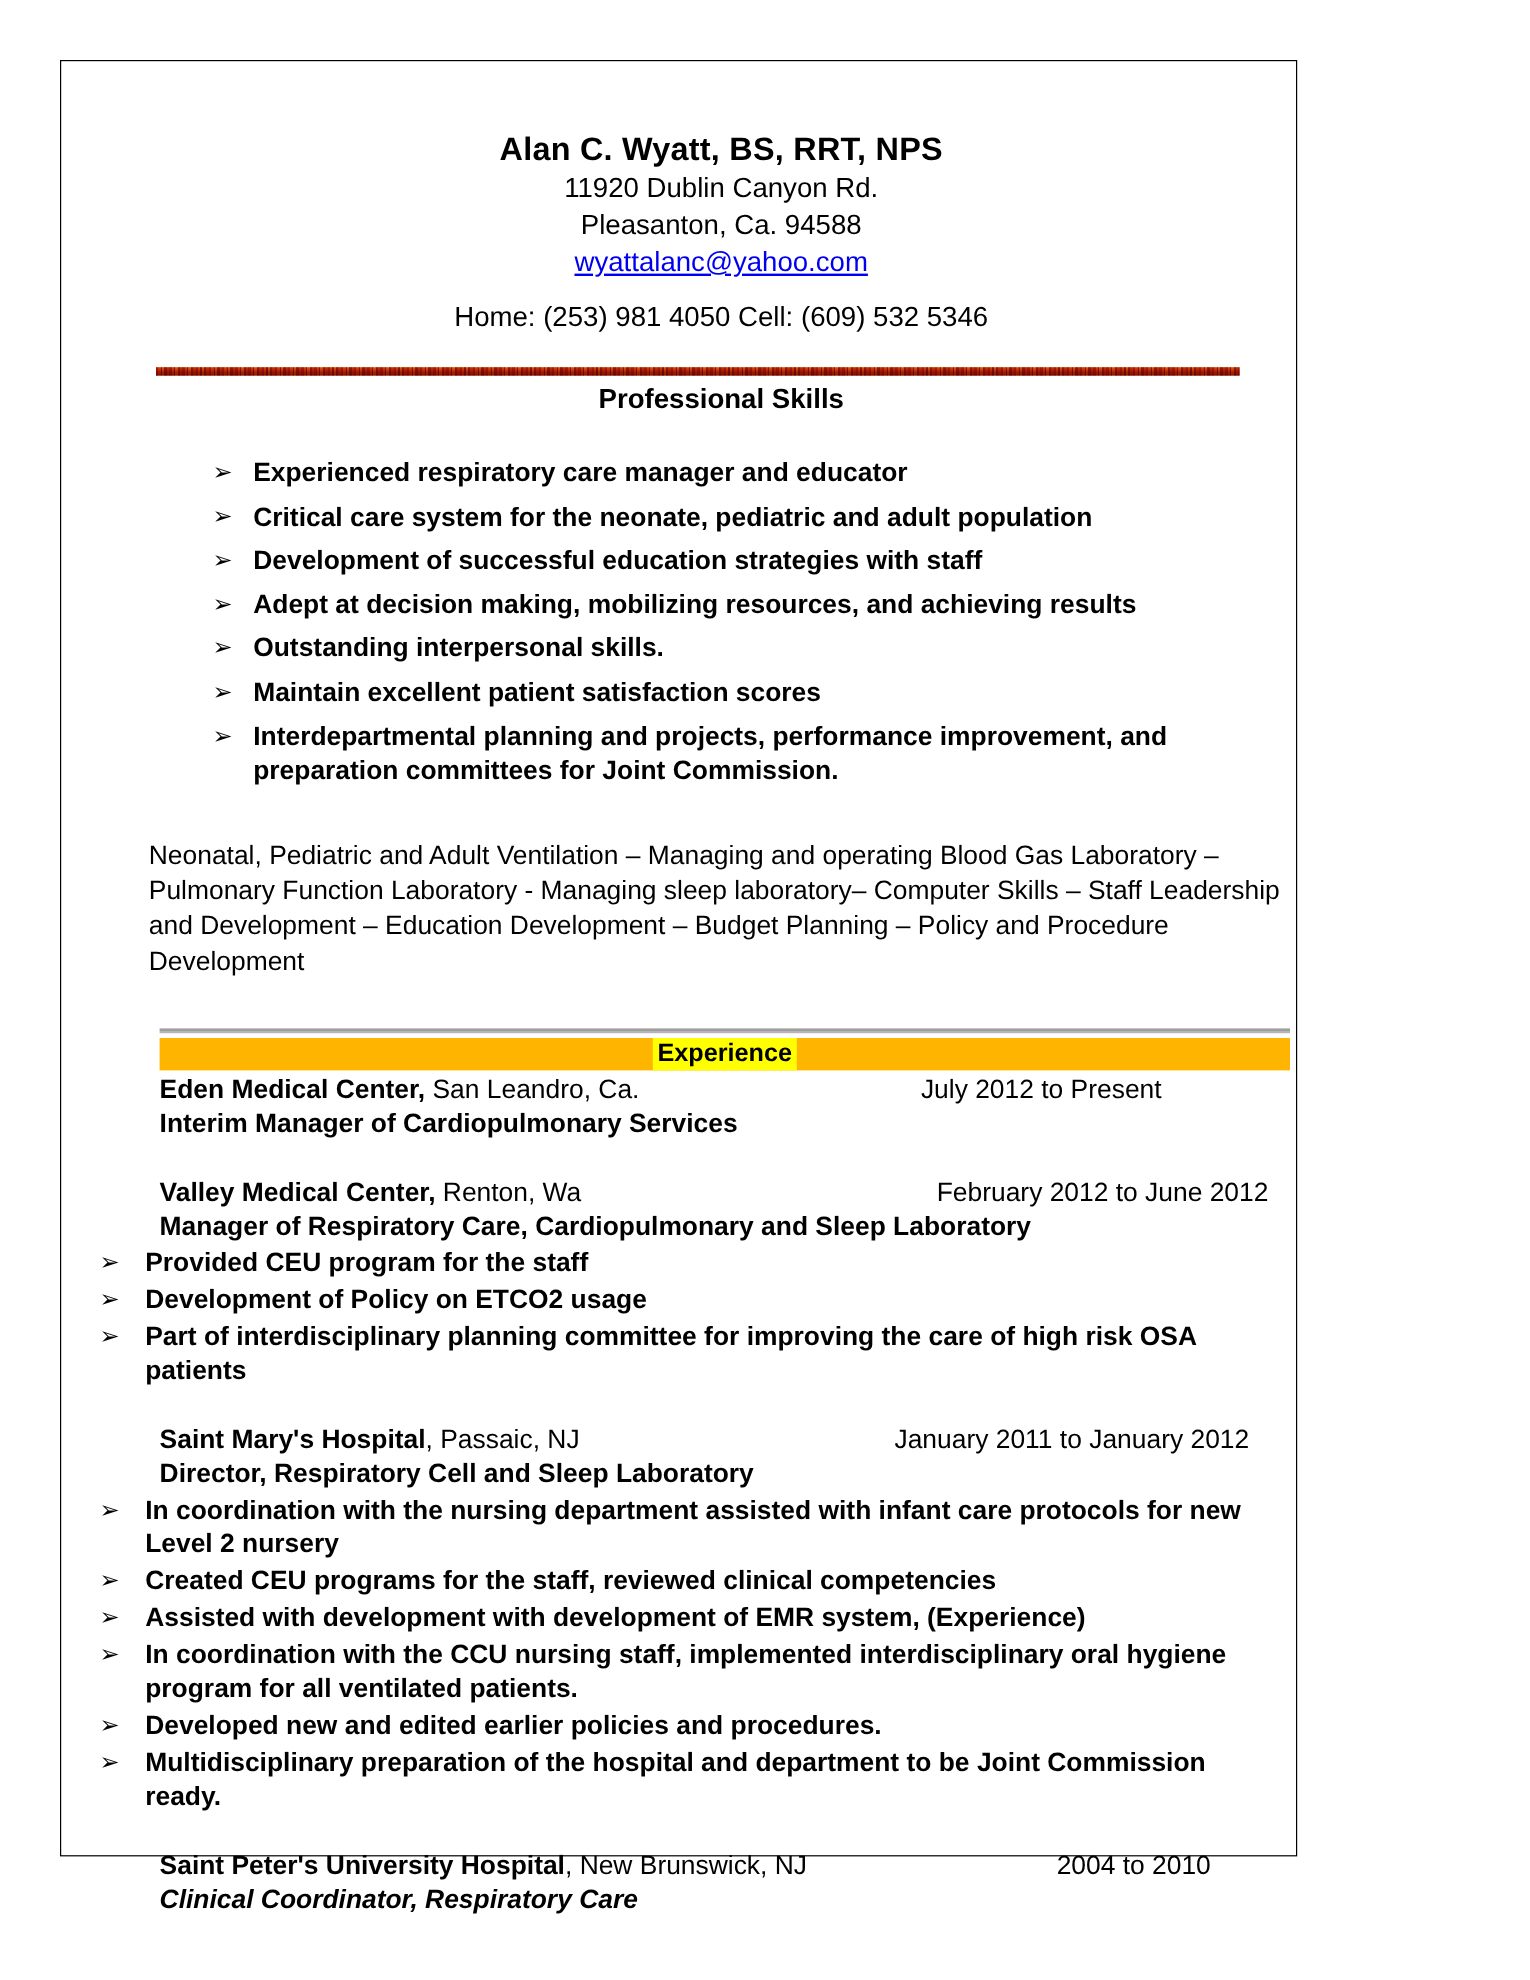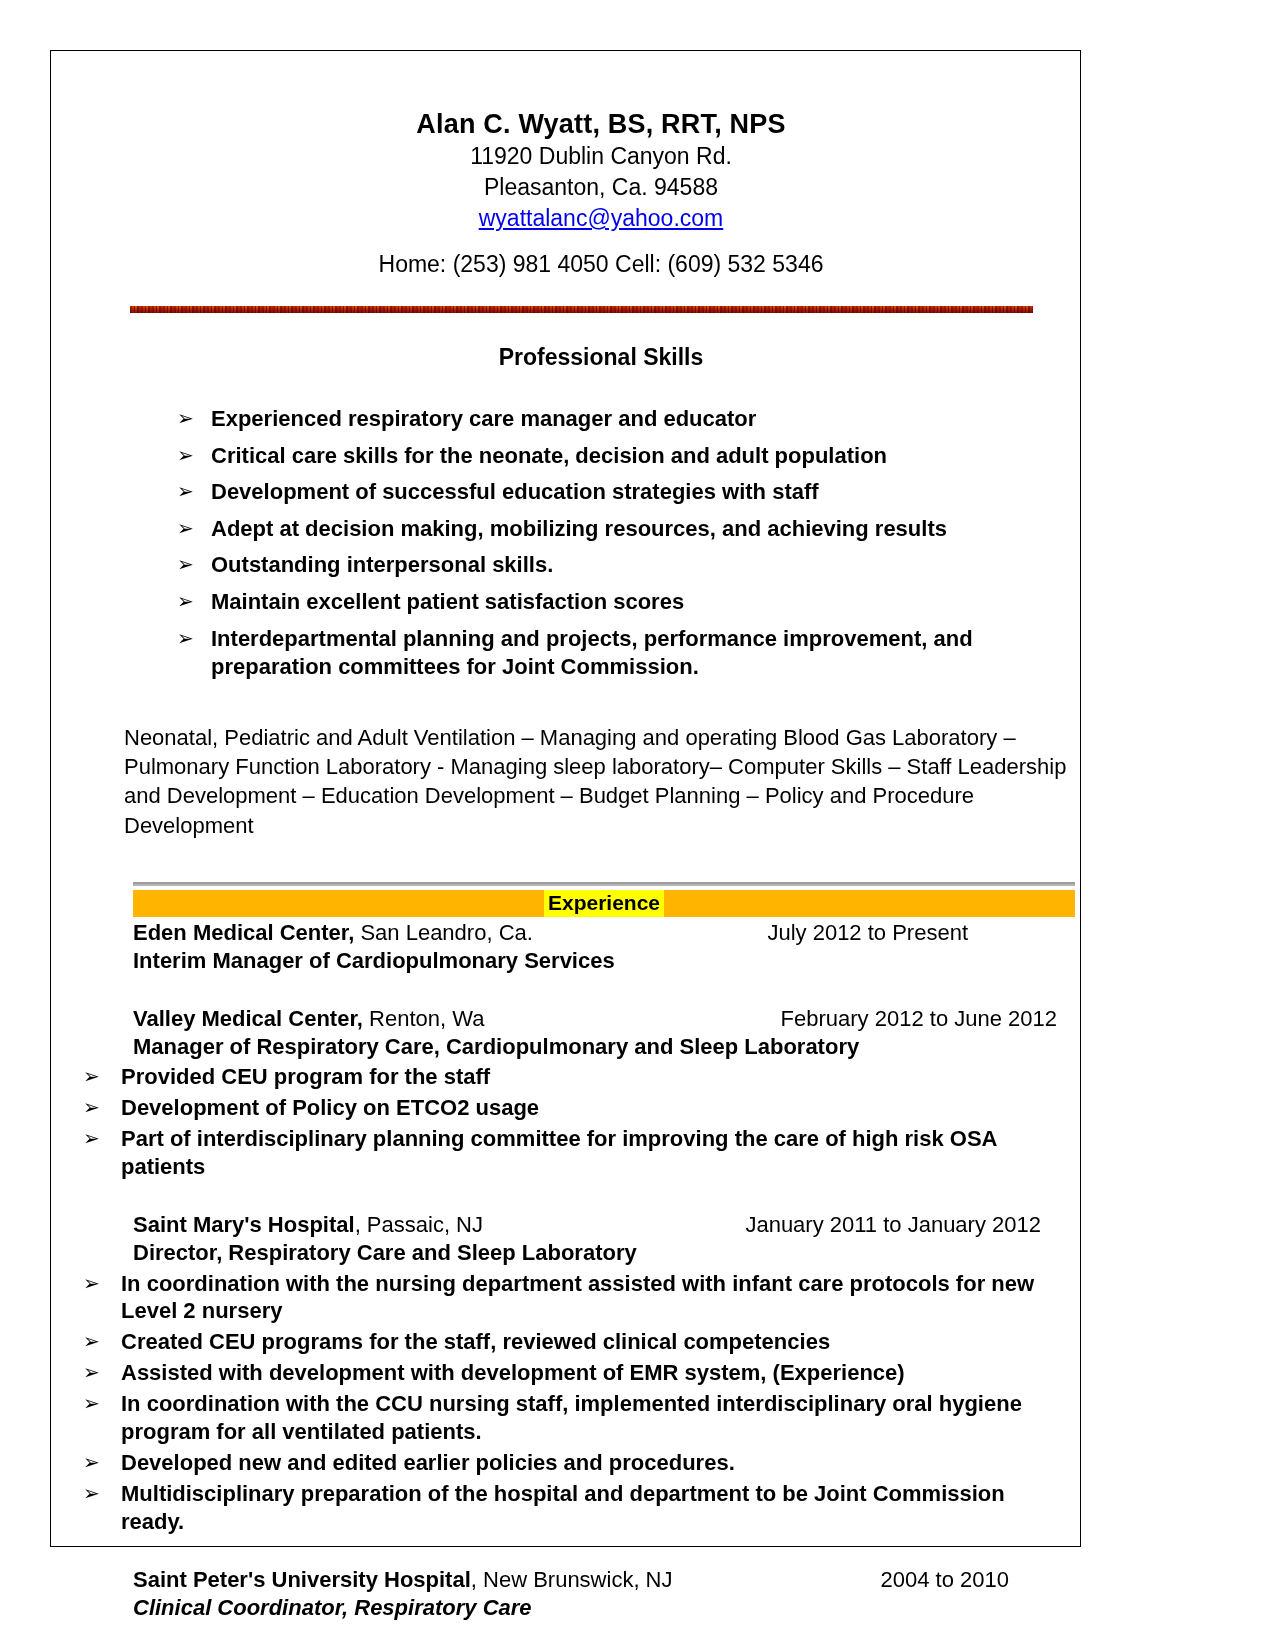--- a/index.html
+++ b/index.html
@@ -86,21 +86,21 @@
       linear-gradient(180deg, #e9913a 0%, #b9361f 55%, #8d2417 100%);
     background-blend-mode: multiply, normal;
   }
 
   
   .section-heading {
     text-align: center;
     font-size: 23px;
     font-weight: bold;
     margin: 0;
-    padding-top: 30px;
+    padding-top: 5px;
     line-height: 1.25;
   }
 
   
   .bullet-list {
     list-style: none;
     margin: 0;
     padding: 0;
   }
   .bullet-list.skills {
@@ -236,21 +236,21 @@
 
     <div class="section-heading">Professional Skills</div>
 
     <ul class="bullet-list skills" id="skills-list">
         <li class="bullet-row">
           <span class="bullet-glyph">➢</span>
           <span class="bullet-text">Experienced respiratory care manager and educator</span>
         </li>
         <li class="bullet-row">
           <span class="bullet-glyph">➢</span>
-          <span class="bullet-text">Critical care skills for the neonate, decision and adult population</span>
+          <span class="bullet-text">Critical care system for the neonate, pediatric and adult population</span>
         </li>
         <li class="bullet-row">
           <span class="bullet-glyph">➢</span>
           <span class="bullet-text">Development of successful education strategies with staff</span>
         </li>
         <li class="bullet-row">
           <span class="bullet-glyph">➢</span>
           <span class="bullet-text"> Adept at decision making, mobilizing resources, and achieving results</span>
         </li>
         <li class="bullet-row">
@@ -295,21 +295,21 @@
               <span class="bullet-text">Development of Policy on ETCO2 usage</span>
             </li>
             <li class="bullet-row">
               <span class="bullet-glyph">➢</span>
               <span class="bullet-text">Part of interdisciplinary planning committee for improving the care of high risk OSA patients</span>
             </li>
           </ul>
         </div>
         <div class="job">
           <div class="job-row"><span class="job-org">Saint Mary's Hospital</span><span class="job-loc">, Passaic, NJ</span><span class="dates-right" style="right: 32px;">January 2011 to January 2012</span></div>
-          <div class="job-title">Director, Respiratory Care and Sleep Laboratory</div>
+          <div class="job-title">Director, Respiratory Cell and Sleep Laboratory</div>
           <ul class="bullet-list exp">
             <li class="bullet-row">
               <span class="bullet-glyph">➢</span>
               <span class="bullet-text">In coordination with the nursing department assisted with infant care protocols for new Level 2 nursery</span>
             </li>
             <li class="bullet-row">
               <span class="bullet-glyph">➢</span>
               <span class="bullet-text">Created CEU programs for the staff, reviewed clinical competencies</span>
             </li>
             <li class="bullet-row">

